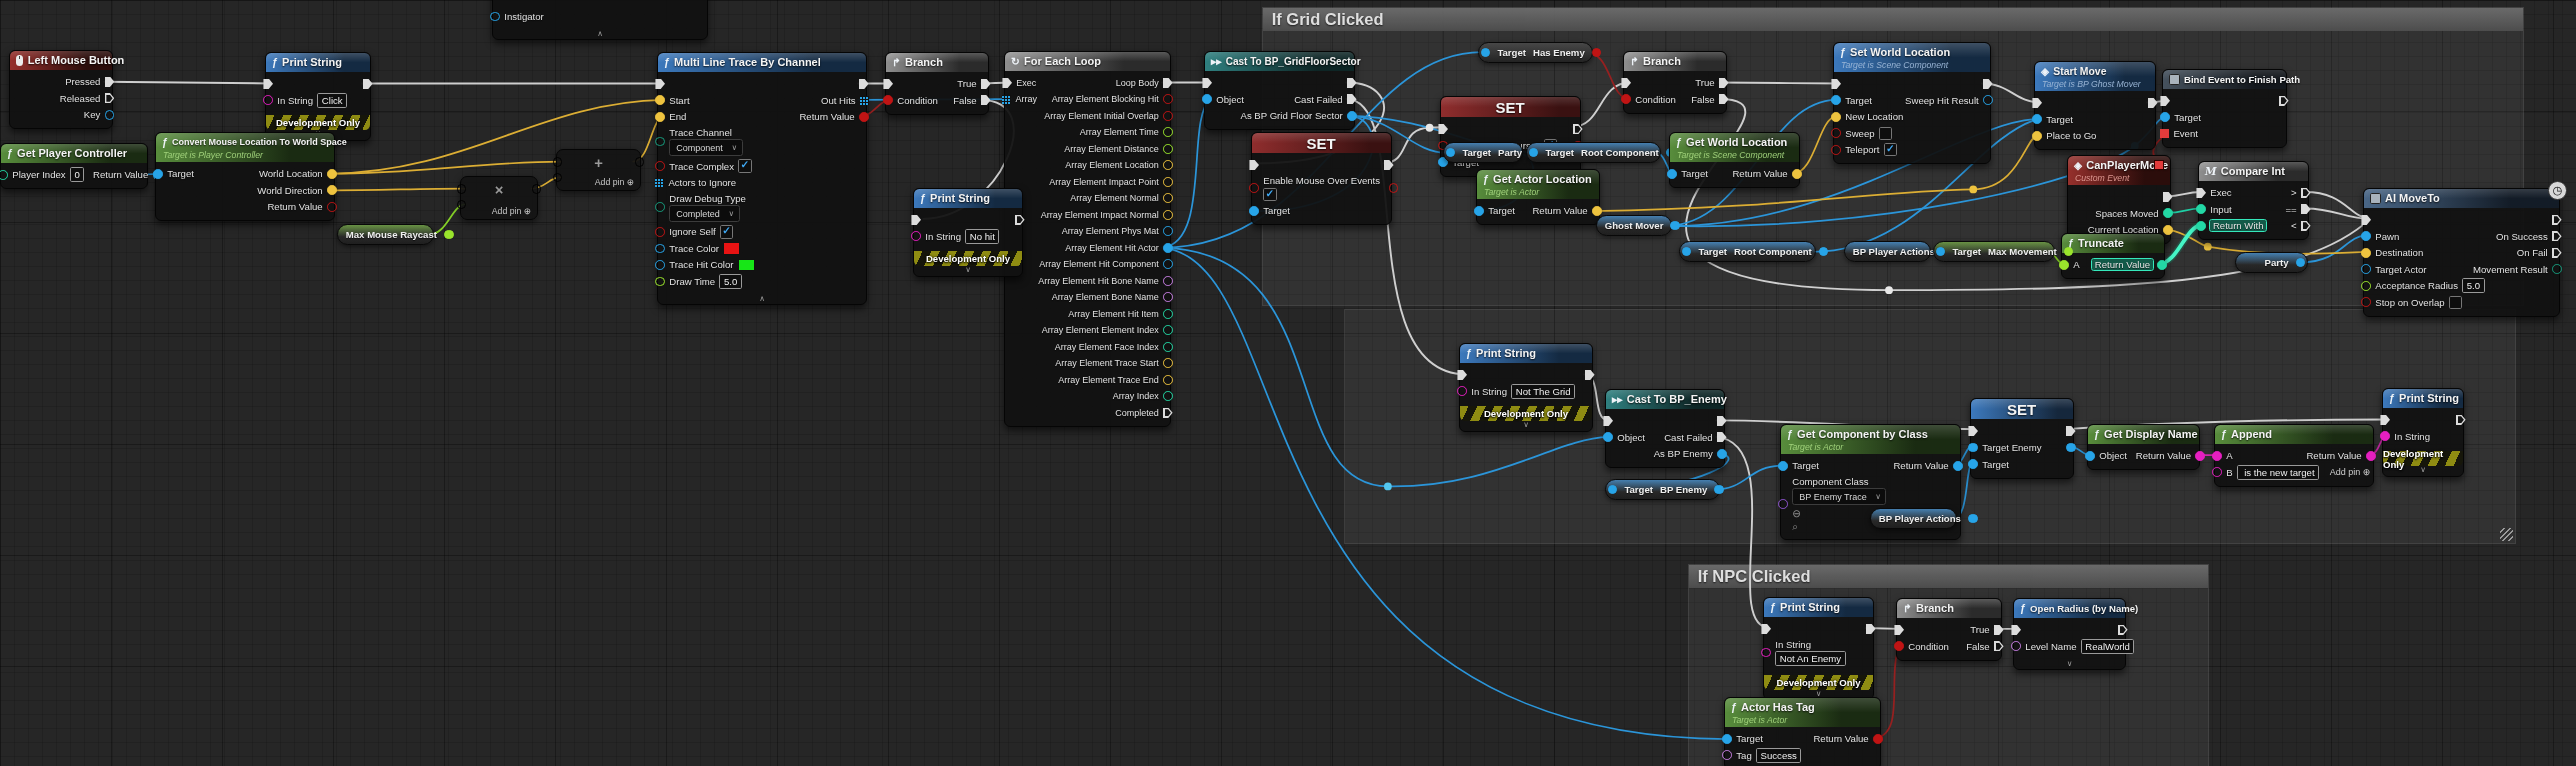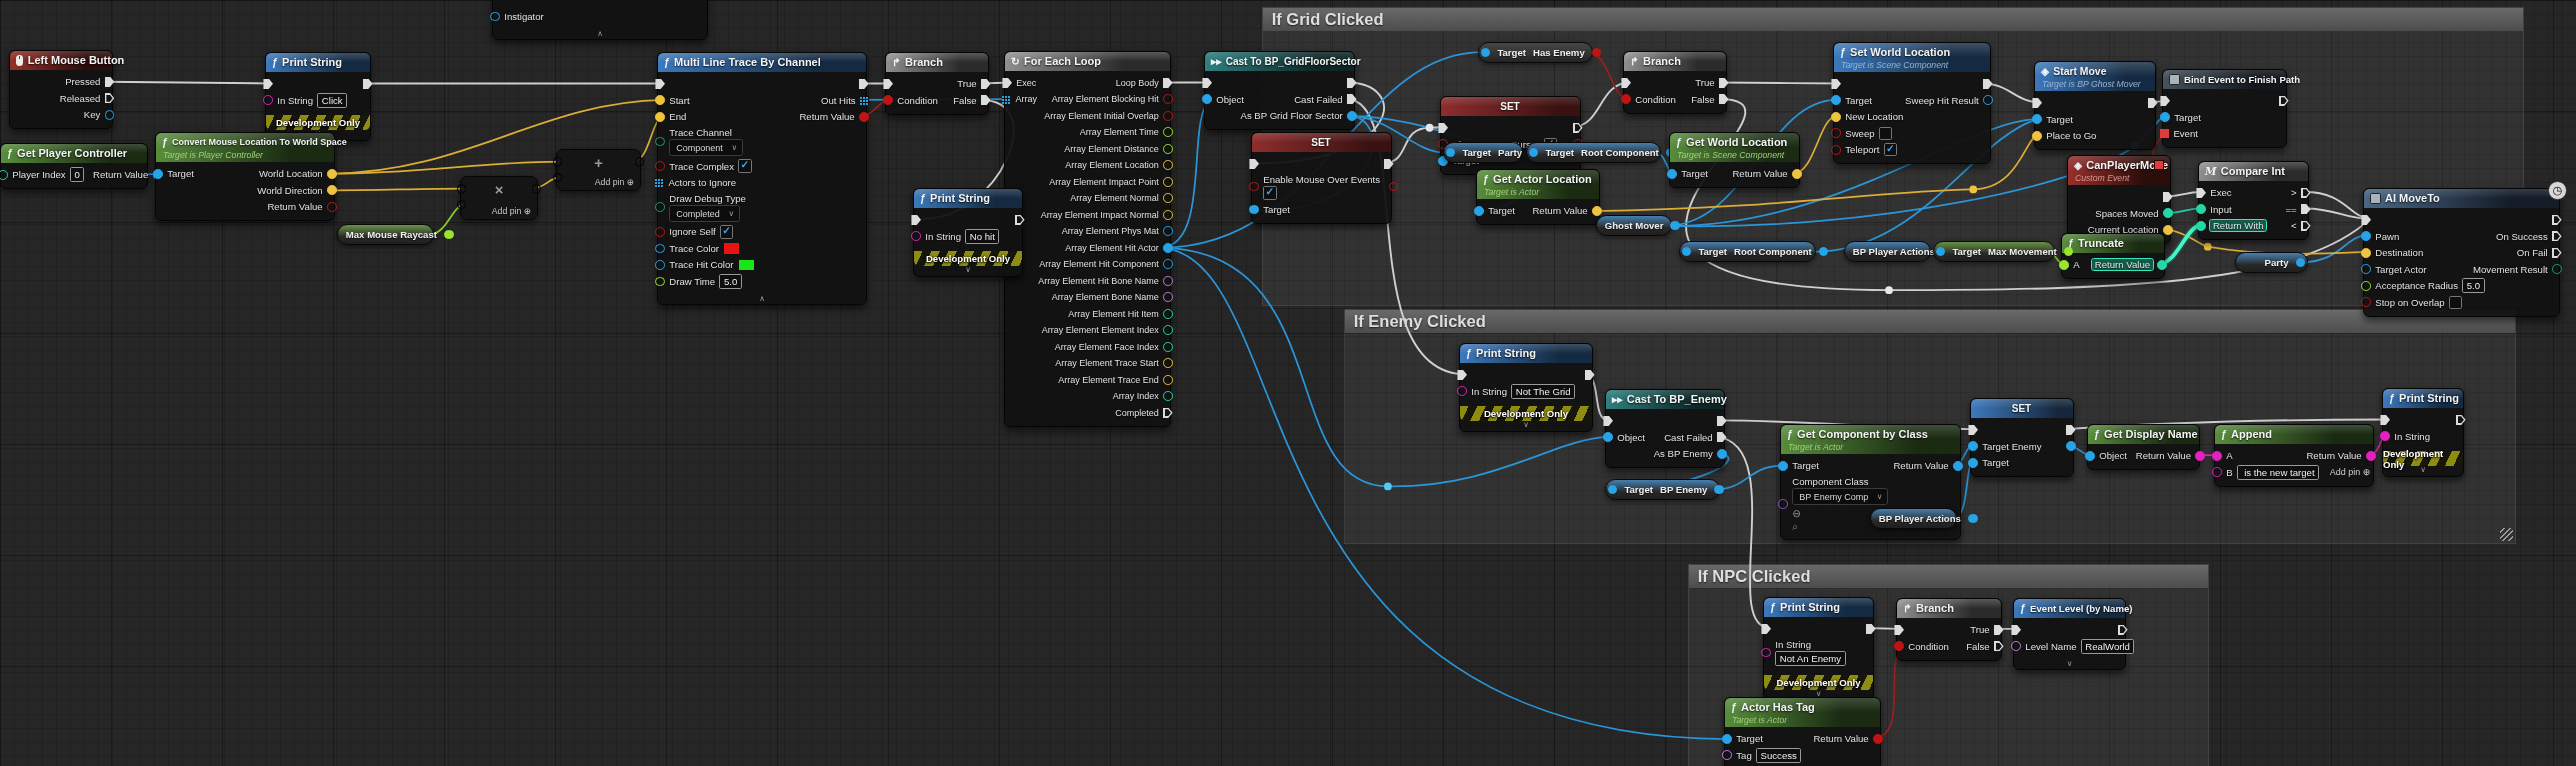--- a/index.html
+++ b/index.html
@@ -31,21 +31,21 @@
   .hdr.pure .sub{color:#a4d67e;}
   .hdr.cast{background-image:linear-gradient(180deg,rgba(255,255,255,.14),rgba(255,255,255,0) 50%),linear-gradient(90deg,#2f8080,#0e2626 75%);}
   .hdr.eventred{background-image:linear-gradient(180deg,rgba(255,255,255,.14),rgba(255,255,255,0) 50%),linear-gradient(90deg,#96302c,#2b0d0b 75%);}
   .hdr.eventred .sub{color:#e09a93;}
   .hdr.macro{background-image:linear-gradient(180deg,rgba(255,255,255,.22),rgba(255,255,255,0) 50%),linear-gradient(90deg,#8f8f8f,#2b2b2b 72%);}
   .hdr.setred{background-image:linear-gradient(180deg,rgba(255,255,255,.14),rgba(255,255,255,0) 50%),linear-gradient(90deg,#8f2d2d,#3a1111 85%);}
   .hdr.setblue{background-image:linear-gradient(180deg,rgba(255,255,255,.16),rgba(255,255,255,0) 50%),linear-gradient(90deg,#3c79bd,#15273c 85%);}
   .hdr.bind{background-image:linear-gradient(180deg,rgba(255,255,255,.12),rgba(255,255,255,0) 50%),linear-gradient(90deg,#46525e,#14181d 75%);}
   .hdr.ai{background-image:linear-gradient(180deg,rgba(255,255,255,.14),rgba(255,255,255,0) 50%),linear-gradient(90deg,#4a6787,#131c27 75%);}
   .hdr.center .trow{justify-content:center;}
-  .hdr.center .title{font-size:10px;}
+  .hdr.center .title{font-size:15px;}
   .ic{font-size:10.4px;font-weight:bold;color:#eef3f8;flex:none;}
   .ic.serif{font-family:"DejaVu Serif",serif;font-style:italic;}
   .micon{width:7.8px;height:11.3px;border-radius:3.5px;background:#ececec;position:relative;flex:none;}
   .micon:after{content:"";position:absolute;left:3.5px;top:0.9px;width:0.9px;height:3.5px;background:#444;}
   .bicon{width:8.7px;height:8.7px;border-radius:1.7px;background:#a9b3bc;border:0.9px solid #222;flex:none;}
   .rows{padding:3.5px 0 5.2px;}
   .row{display:flex;justify-content:space-between;align-items:center;min-height:16.5px;padding:0 2.6px;gap:8.7px;}
   .lg,.rg{display:flex;align-items:center;gap:4.3px;}
   .rg{margin-left:auto;}
   .lbl{white-space:nowrap;text-shadow:0 0.9px 0.9px rgba(0,0,0,.6);}
@@ -93,23 +93,20 @@
 </head>
 <body>
 
 <div id="canvas">
     <div class="comment" style="left: 1262px; top: 7px; width: 1260px; height: 297px;">
       <div class="cbar">
         <span>If Grid Clicked</span>
       </div>
     </div>
     <div class="comment" style="left: 1344px; top: 309px; width: 1170px; height: 233px;">
-      <div class="cbar">
-        <span>If Enemy Clicked</span>
-      </div>
       <div class="chandle"></div>
     </div>
     <div class="comment" style="left: 1688px; top: 564px; width: 519px; height: 203px;">
       <div class="cbar">
         <span>If NPC Clicked</span>
       </div>
     </div>
     <svg id="wires" width="2576" height="767" viewBox="0 0 2966 883">
       <path d="M120,94 L313,96" stroke="#cfcfcf" stroke-width="2.2" fill="none" stroke-linecap="round"></path>
       <path d="M417,96 C520,96 650,96 764,96" stroke="#cfcfcf" stroke-width="2.2" fill="none" stroke-linecap="round"></path>
@@ -1193,21 +1190,21 @@
             <span class="lbl">Return Value</span>
             <div class="pc" style="border-color: rgb(39, 164, 232); background: rgb(39, 164, 232);"></div>
           </div>
         </div>
         <div class="row">
           <div class="lg">
             <div class="pc" style="border-color: rgb(142, 84, 207);"></div>
             <div class="col">
               <span class="lbl">Component Class</span>
               <span class="wdrop">
-                <span>BP Enemy Comp</span>
+                <span>BP Enemy Trace</span>
                 <span class="dch">∨</span>
               </span>
               <span class="wicon">⊖</span>
               <span class="wicon">⌕</span>
             </div>
           </div>
         </div>
       </div>
     </div>
     <div class="node" style="left: 1970px; top: 398px; width: 102px;">
@@ -1381,21 +1378,21 @@
             <span class="lbl">False</span>
             <div class="pe h"></div>
           </div>
         </div>
       </div>
     </div>
     <div class="node" style="left: 2013px; top: 598px; width: 111px;">
       <div class="hdr fn">
         <div class="trow">
           <span class="ic">ƒ</span>
-          <span class="title" style="font-size: 9.6px;">Event Level (by Name)</span>
+          <span class="title" style="font-size: 9.6px;">Open Radius (by Name)</span>
         </div>
       </div>
       <div class="rows">
         <div class="row">
           <div class="lg">
             <div class="pe"></div>
           </div>
           <div class="rg">
             <div class="pe h"></div>
           </div>

